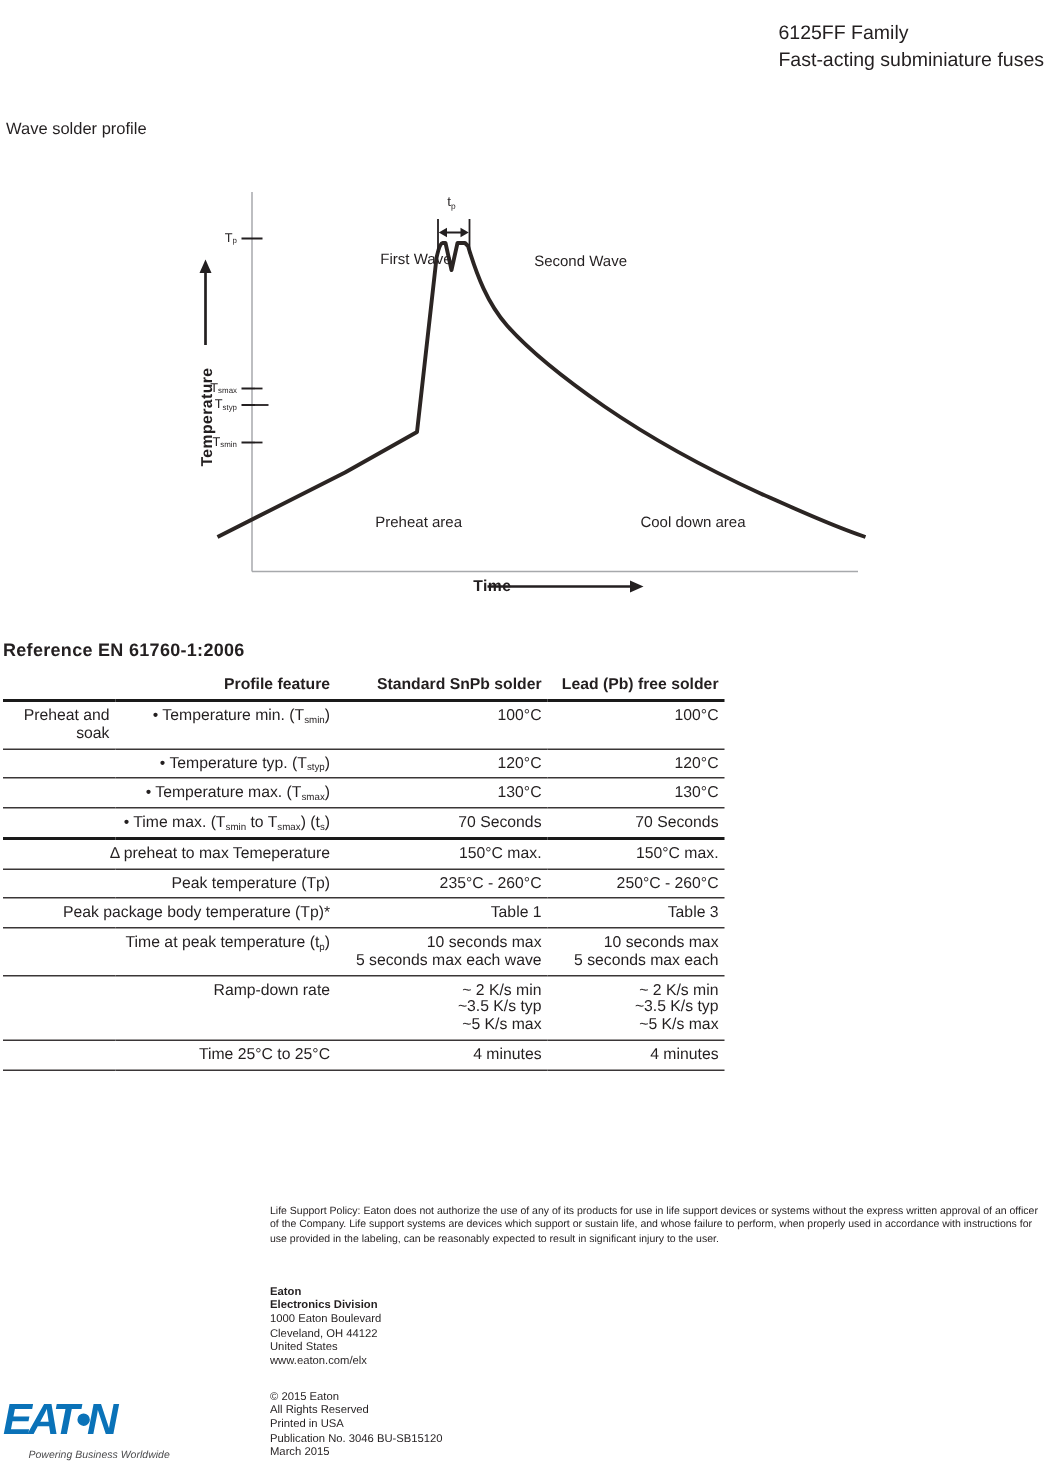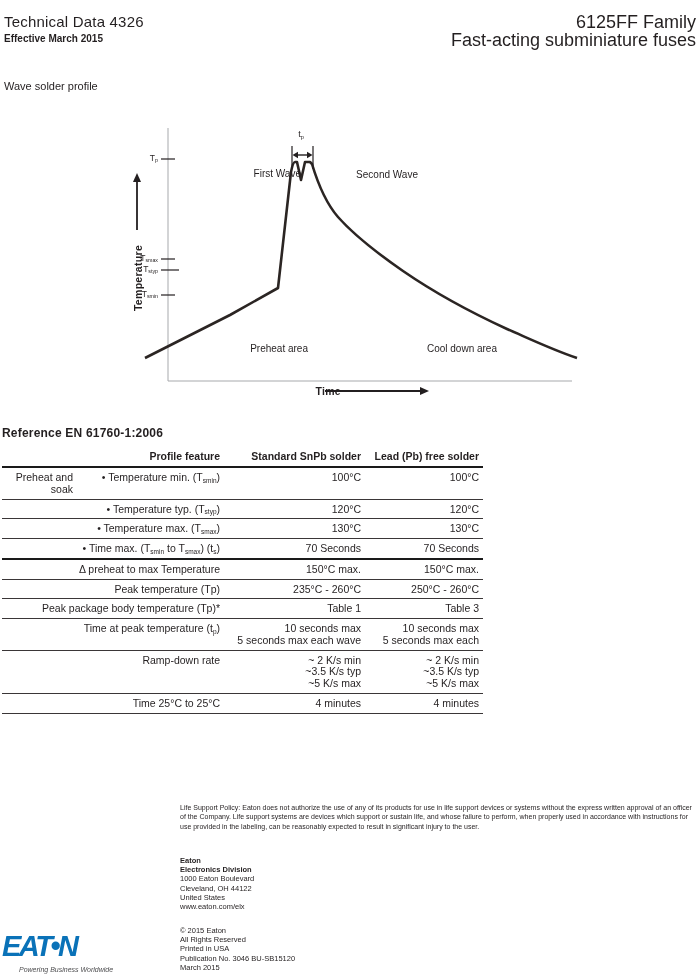--- a/index.html
+++ b/index.html
@@ -8,21 +8,21 @@
   .page {
     position:relative; width:700px; height:980px; margin:0 auto;
     background:#ffffff; overflow:hidden;
   }
   sub { font-size:0.62em; line-height:0; vertical-align:baseline; position:relative; top:0.28em; }
 
   
   .hdr-left { position:absolute; left:4px; top:13px; }
   .hdr-title { font-size:15px; letter-spacing:0.2px; }
   .hdr-effective { font-size:10px; font-weight:bold; margin-top:3px; }
-  .hdr-right { position:absolute; right:4px; top:13px; text-align:right; font-size:18px; line-height:18px; }
+  .hdr-right { position:absolute; right:4px; top:13px; text-align:left; font-size:13px; line-height:18px; }
 
   .section-title { position:absolute; left:4px; top:80px; font-size:11px; font-weight:normal; }
 
   
   .chart-wrap { position:absolute; left:125px; top:122px; width:470px; height:285px; }
   .chart-wrap svg { position:absolute; left:0; top:0; }
   .ch-label { position:absolute; font-size:10px; color:#231f20; white-space:nowrap; }
   .ch-center { text-align:right; }
   .tick-label { position:absolute; left:0; width:33px; text-align:right; font-size:8.5px; }
   .axis-title { font-weight:bold; font-size:10.5px; letter-spacing:0.3px; }
@@ -47,24 +47,20 @@
   .trademark { position:absolute; left:538px; top:933px; font-size:7.5px; line-height:1.23; }
   .trademark .tm2 { margin-top:9px; }
   .logo { position:absolute; left:2px; top:931px; width:120px; }
   .logo-tagline { font-size:7px; font-style:italic; color:#4d4d4f; margin:1px 0 0 17px; white-space:nowrap; }
 </style>
 </head>
 <body>
 
 <div class="page">
 
-  <div class="hdr-left">
-    <div class="hdr-title">Technical Data 4326</div>
-    <div class="hdr-effective">Effective March 2015</div>
-  </div>
   <div class="hdr-right">
     <div>6125FF Family</div>
     <div>Fast-acting subminiature fuses</div>
   </div>
 
   <div class="section-title">Wave solder profile</div>
 
   <div class="chart-wrap">
     <svg width="470" height="285" viewBox="0 0 470 285">
 
@@ -143,21 +139,21 @@
           <td>130°C</td>
           <td>130°C</td>
         </tr>
         <tr class="thick">
           <td></td>
           <td>•  Time max. (T<sub>smin</sub> to T<sub>smax</sub>) (t<sub>s</sub>)</td>
           <td>70 Seconds</td>
           <td>70 Seconds</td>
         </tr>
         <tr>
-          <td colspan="2">Δ preheat to max Temperature</td>
+          <td colspan="2">Δ preheat to max Temeperature</td>
           <td>150°C max.</td>
           <td>150°C max.</td>
         </tr>
         <tr>
           <td colspan="2">Peak temperature (Tp)</td>
           <td>235°C - 260°C</td>
           <td>250°C - 260°C</td>
         </tr>
         <tr>
           <td colspan="2">Peak package body temperature (Tp)*</td>

